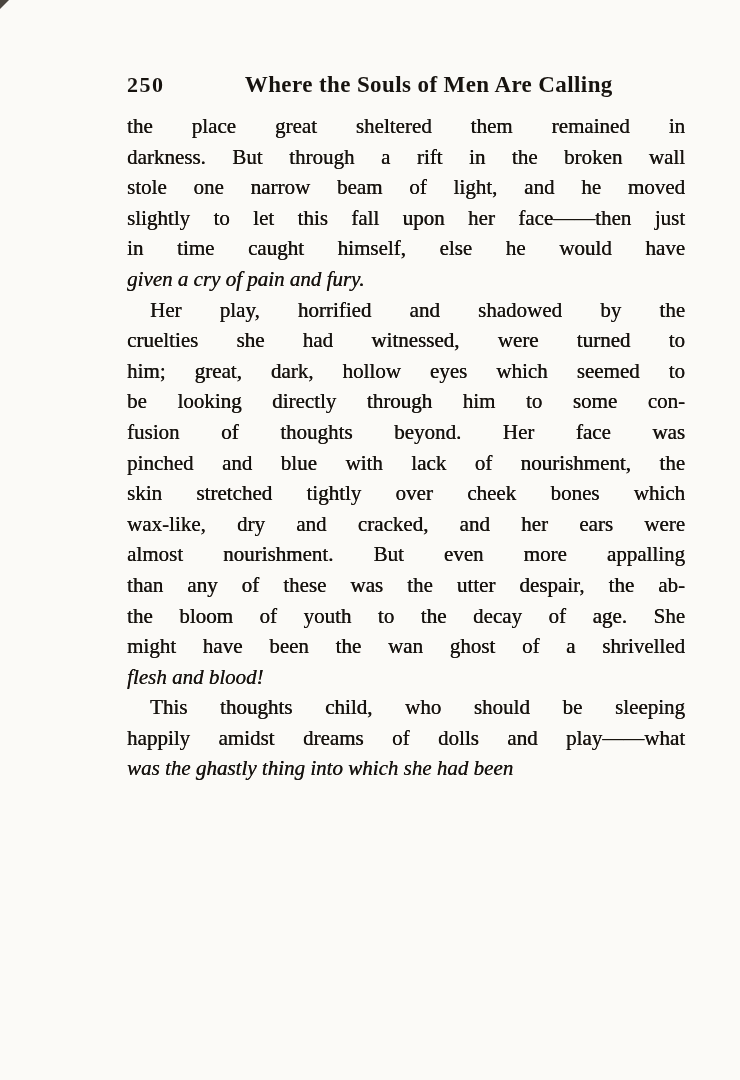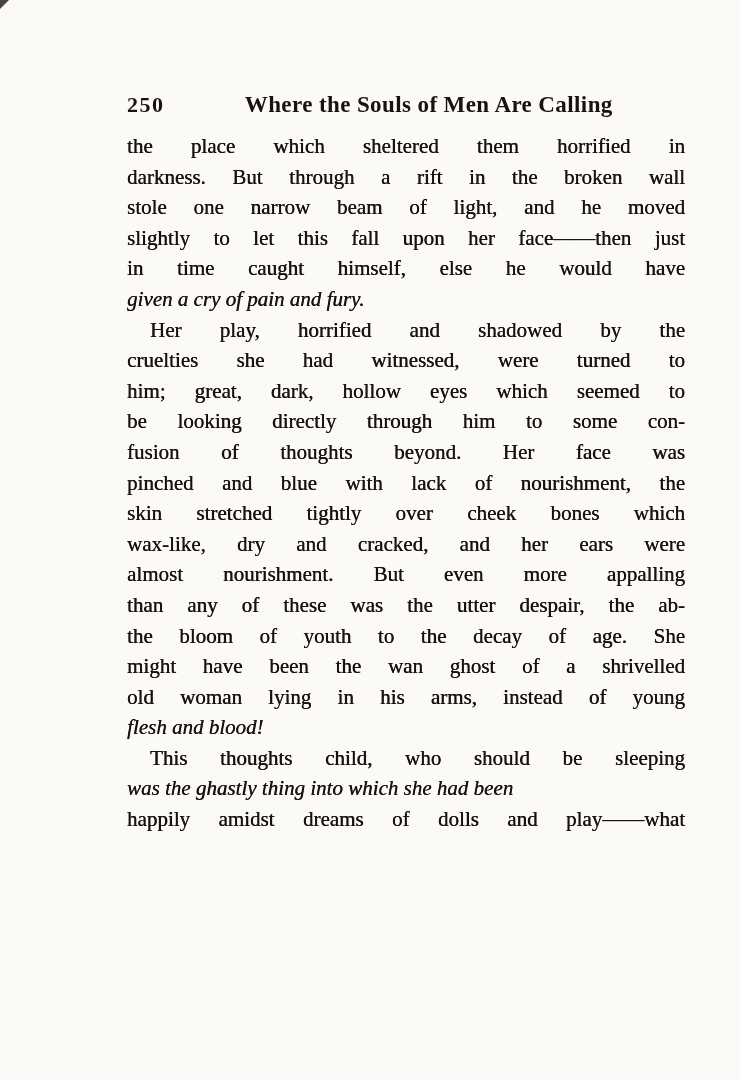--- a/index.html
+++ b/index.html
@@ -20,21 +20,21 @@
     position: absolute;
     left: 0; top: 0;
     width: 9px; height: 9px;
     background: #2a241e;
     clip-path: polygon(0 0, 100% 0, 0 100%);
     opacity: 0.85;
   }
   .page {
     position: absolute;
     left: 127px;
-    top: 92px;
+    top: 72px;
     width: 558px;
   }
   .running-head {
     display: flex;
     align-items: baseline;
     font-weight: bold;
     margin-bottom: 13px;
   }
   .page-number {
     font-size: 22px;
@@ -69,37 +69,36 @@
 <body>
 
 <div class="corner-mark"></div>
 
 <div class="page">
   <div class="running-head">
     <span class="page-number">250</span>
     <span class="head-title">Where the Souls of Men Are Calling</span>
   </div>
   <div class="body-text">
-      <div class="line">the place which sheltered them horrified in</div>
+      <div class="line">the place great sheltered them remained in</div>
       <div class="line">darkness. But through a rift in the broken wall</div>
       <div class="line">stole one narrow beam of light, and he moved</div>
       <div class="line">slightly to let this fall upon her face——then just</div>
       <div class="line">in time caught himself, else he would have</div>
       <div class="line last">given a cry of pain and fury.</div>
       <div class="line indent">Her play, horrified and shadowed by the</div>
       <div class="line">cruelties she had witnessed, were turned to</div>
       <div class="line">him; great, dark, hollow eyes which seemed to</div>
       <div class="line">be looking directly through him to some con-</div>
       <div class="line">fusion of thoughts beyond. Her face was</div>
       <div class="line">pinched and blue with lack of nourishment, the</div>
       <div class="line">skin stretched tightly over cheek bones which</div>
       <div class="line">wax-like, dry and cracked, and her ears were</div>
       <div class="line">almost nourishment. But even more appalling</div>
       <div class="line">than any of these was the utter despair, the ab-</div>
       <div class="line">the bloom of youth to the decay of age. She</div>
       <div class="line">might have been the wan ghost of a shrivelled</div>
-      <div class="line">old woman lying in his arms, instead of young</div>
       <div class="line last">flesh and blood!</div>
       <div class="line indent">This thoughts child, who should be sleeping</div>
+      <div class="line">happily amidst dreams of dolls and play——what</div>
       <div class="line last">was the ghastly thing into which she had been</div>
-      <div class="line">happily amidst dreams of dolls and play——what</div>
     </div>
 </div>
 
 </body></html>

